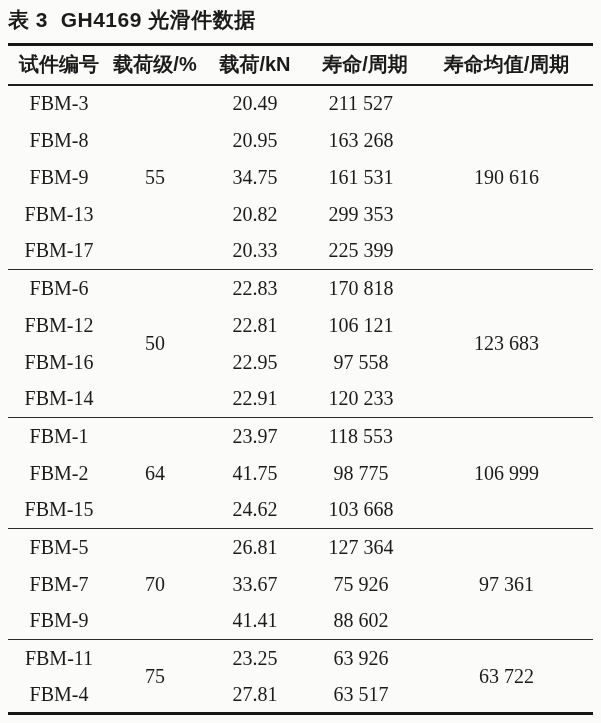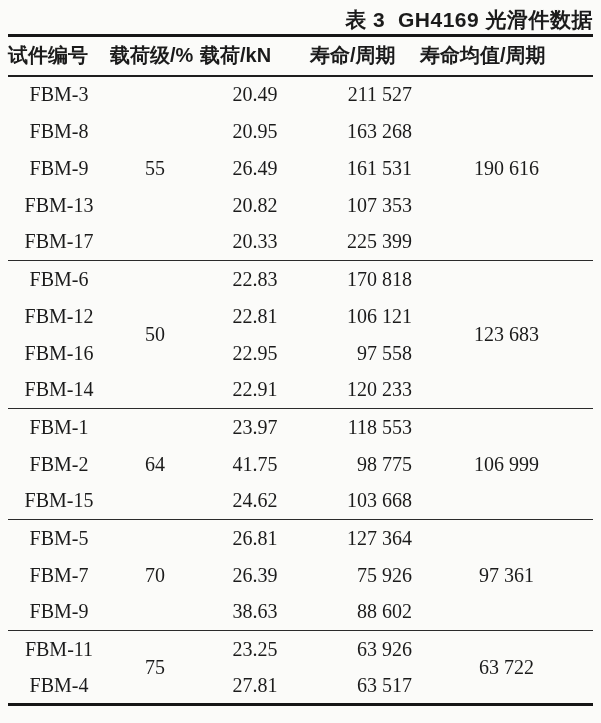--- a/index.html
+++ b/index.html
@@ -5,56 +5,56 @@
   * { margin: 0; padding: 0; box-sizing: border-box; }
   html, body {
     width: 601px; height: 723px;
     background: #fbfbf9;
     color: #1b1b1b;
     font-family: "Liberation Serif", serif;
     overflow: hidden;
   }
   .page { padding: 6px 8px 0 8px; }
   .table-title {
-    text-align: right;
+    text-align: left;
     font-family: "Liberation Sans", sans-serif;
     font-weight: bold;
     font-size: 21px;
     line-height: 28px;
     letter-spacing: 0.5px;
+    margin-bottom: 9px;
     white-space: pre;
   }
   table.data-table {
     width: 585px;
     border-collapse: collapse;
     table-layout: fixed;
     border-top: 3px solid #161616;
     border-bottom: 3px solid #161616;
   }
   thead th {
     font-family: "Liberation Sans", sans-serif;
     font-weight: bold;
     font-size: 20px;
     height: 40px;
-    text-align: left;
+    text-align: center;
     vertical-align: middle;
     border-bottom: 2px solid #1e1e1e;
     padding: 0;
     white-space: nowrap;
   }
   tbody td {
     font-size: 20px;
     height: 37px;
     text-align: center;
     vertical-align: middle;
     padding: 0;
     white-space: nowrap;
   }
   tbody td.life {
-    text-align: right;
     padding-right: 8px;
   }
   tr.group-start > td {
     border-top: 1.5px solid #2b2b2b;
   }
 </style>
 </head>
 <body>
 
 <div class="page">
@@ -85,27 +85,27 @@
           <td class="life">211 527</td>
           <td class="mean" rowspan="5">190 616</td>
         </tr>
         <tr>
           <td>FBM-8</td>
           <td>20.95</td>
           <td class="life">163 268</td>
         </tr>
         <tr>
           <td>FBM-9</td>
-          <td>26.49</td>
+          <td>34.75</td>
           <td class="life">161 531</td>
         </tr>
         <tr>
           <td>FBM-13</td>
           <td>20.82</td>
-          <td class="life">107 353</td>
+          <td class="life">299 353</td>
         </tr>
         <tr>
           <td>FBM-17</td>
           <td>20.33</td>
           <td class="life">225 399</td>
         </tr>
         <tr class="group-start">
           <td>FBM-6</td>
           <td class="level" rowspan="4">50</td>
           <td>22.83</td>
@@ -146,26 +146,26 @@
         </tr>
         <tr class="group-start">
           <td>FBM-5</td>
           <td class="level" rowspan="3">70</td>
           <td>26.81</td>
           <td class="life">127 364</td>
           <td class="mean" rowspan="3">97 361</td>
         </tr>
         <tr>
           <td>FBM-7</td>
-          <td>26.39</td>
+          <td>33.67</td>
           <td class="life">75 926</td>
         </tr>
         <tr>
           <td>FBM-9</td>
-          <td>38.63</td>
+          <td>41.41</td>
           <td class="life">88 602</td>
         </tr>
         <tr class="group-start">
           <td>FBM-11</td>
           <td class="level" rowspan="2">75</td>
           <td>23.25</td>
           <td class="life">63 926</td>
           <td class="mean" rowspan="2">63 722</td>
         </tr>
         <tr>

